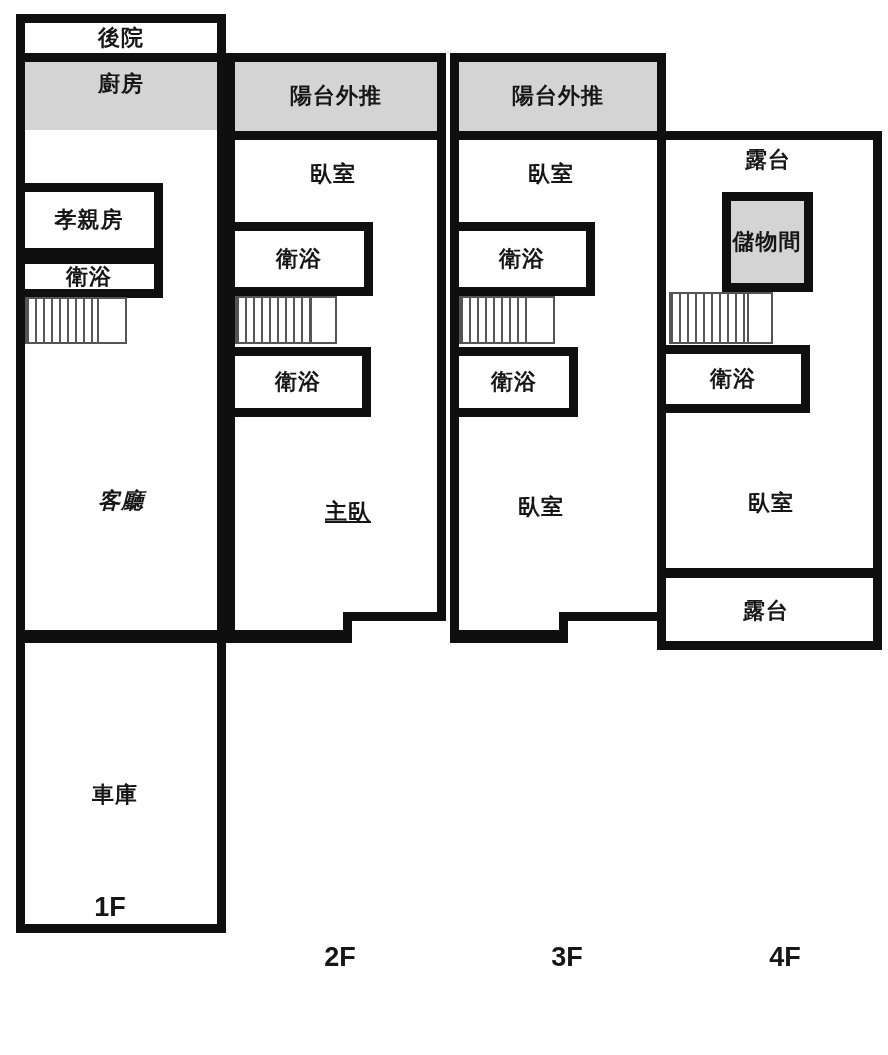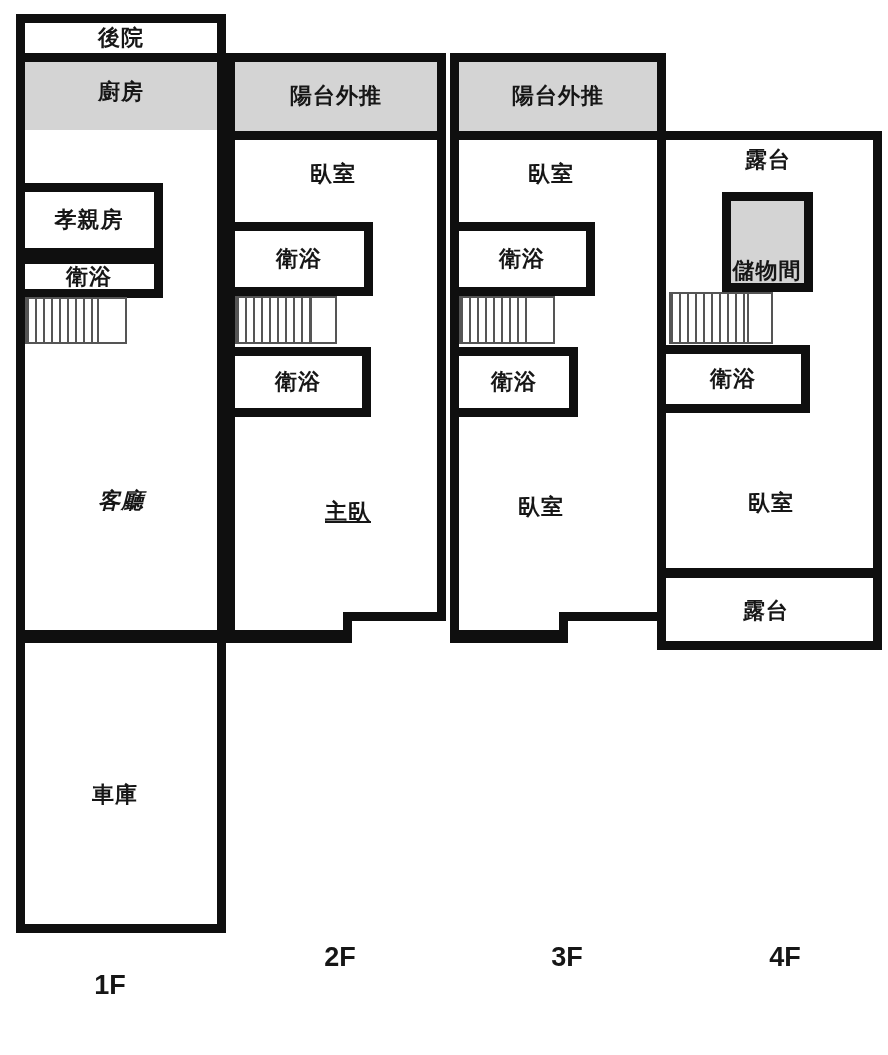--- a/index.html
+++ b/index.html
@@ -46,21 +46,21 @@
   <div class="wall" style="left:217px; top:53px; width:9px; height:880px;"></div>
   <div class="box" style="left:16px; top:183px; width:147px; height:74px;"></div>
   <div class="box" style="left:16px; top:255px; width:147px; height:43px;"></div>
   <div class="stairs" style="left:25px; top:297px; width:102px; height:47px;">
     <div class="treads" style="width:72px;"></div>
   </div>
   <div class="wall" style="left:16px; top:630px; width:210px; height:13px;"></div>
   <div class="wall" style="left:16px; top:924px; width:210px; height:9px;"></div>
 
   <div class="room-label" style="left:121px; top:38px;">後院</div>
-  <div class="room-label" style="left:121px; top:92px;">廚房</div>
+  <div class="room-label" style="left:121px; top:84px;">廚房</div>
   <div class="room-label" style="left:89px; top:220px;">孝親房</div>
   <div class="room-label" style="left:89px; top:277px;">衛浴</div>
   <div class="room-label" style="left:121px; top:501px;font-style:italic;">客廳</div>
   <div class="room-label" style="left:115px; top:795px;">車庫</div>
 
   <div class="box gray" style="left:226px; top:53px; width:220px; height:87px;"></div>
   <div class="wall" style="left:226px; top:131px; width:9px; height:512px;"></div>
   <div class="wall" style="left:437px; top:131px; width:9px; height:490px;"></div>
   <div class="box" style="left:226px; top:222px; width:147px; height:74px;"></div>
   <div class="stairs" style="left:235px; top:296px; width:102px; height:48px;">
@@ -99,24 +99,24 @@
   <div class="wall" style="left:873px; top:131px; width:9px; height:519px;"></div>
   <div class="wall" style="left:657px; top:641px; width:225px; height:9px;"></div>
   <div class="box gray" style="left:722px; top:192px; width:91px; height:100px;"></div>
   <div class="stairs" style="left:669px; top:292px; width:104px; height:52px;">
     <div class="treads" style="width:78px;"></div>
   </div>
   <div class="box" style="left:657px; top:345px; width:153px; height:68px;"></div>
   <div class="wall" style="left:657px; top:568px; width:225px; height:10px;"></div>
 
   <div class="room-label" style="left:768px; top:160px;">露台</div>
-  <div class="room-label" style="left:767px; top:242px;margin-top:29px;">儲物間</div>
+  <div class="room-label" style="left:767px; top:242px;">儲物間</div>
   <div class="room-label" style="left:733px; top:379px;">衛浴</div>
   <div class="room-label" style="left:771px; top:503px;">臥室</div>
   <div class="room-label" style="left:766px; top:611px;">露台</div>
 
-  <div class="floor-label" style="left:110px; top:985px;">1F</div>
+  <div class="floor-label" style="left:110px; top:907px;">1F</div>
   <div class="floor-label" style="left:340px; top:957px;">2F</div>
   <div class="floor-label" style="left:567px; top:957px;">3F</div>
   <div class="floor-label" style="left:785px; top:957px;text-align:right;">4F</div>
 
 
 </div>
 
 </body></html>

